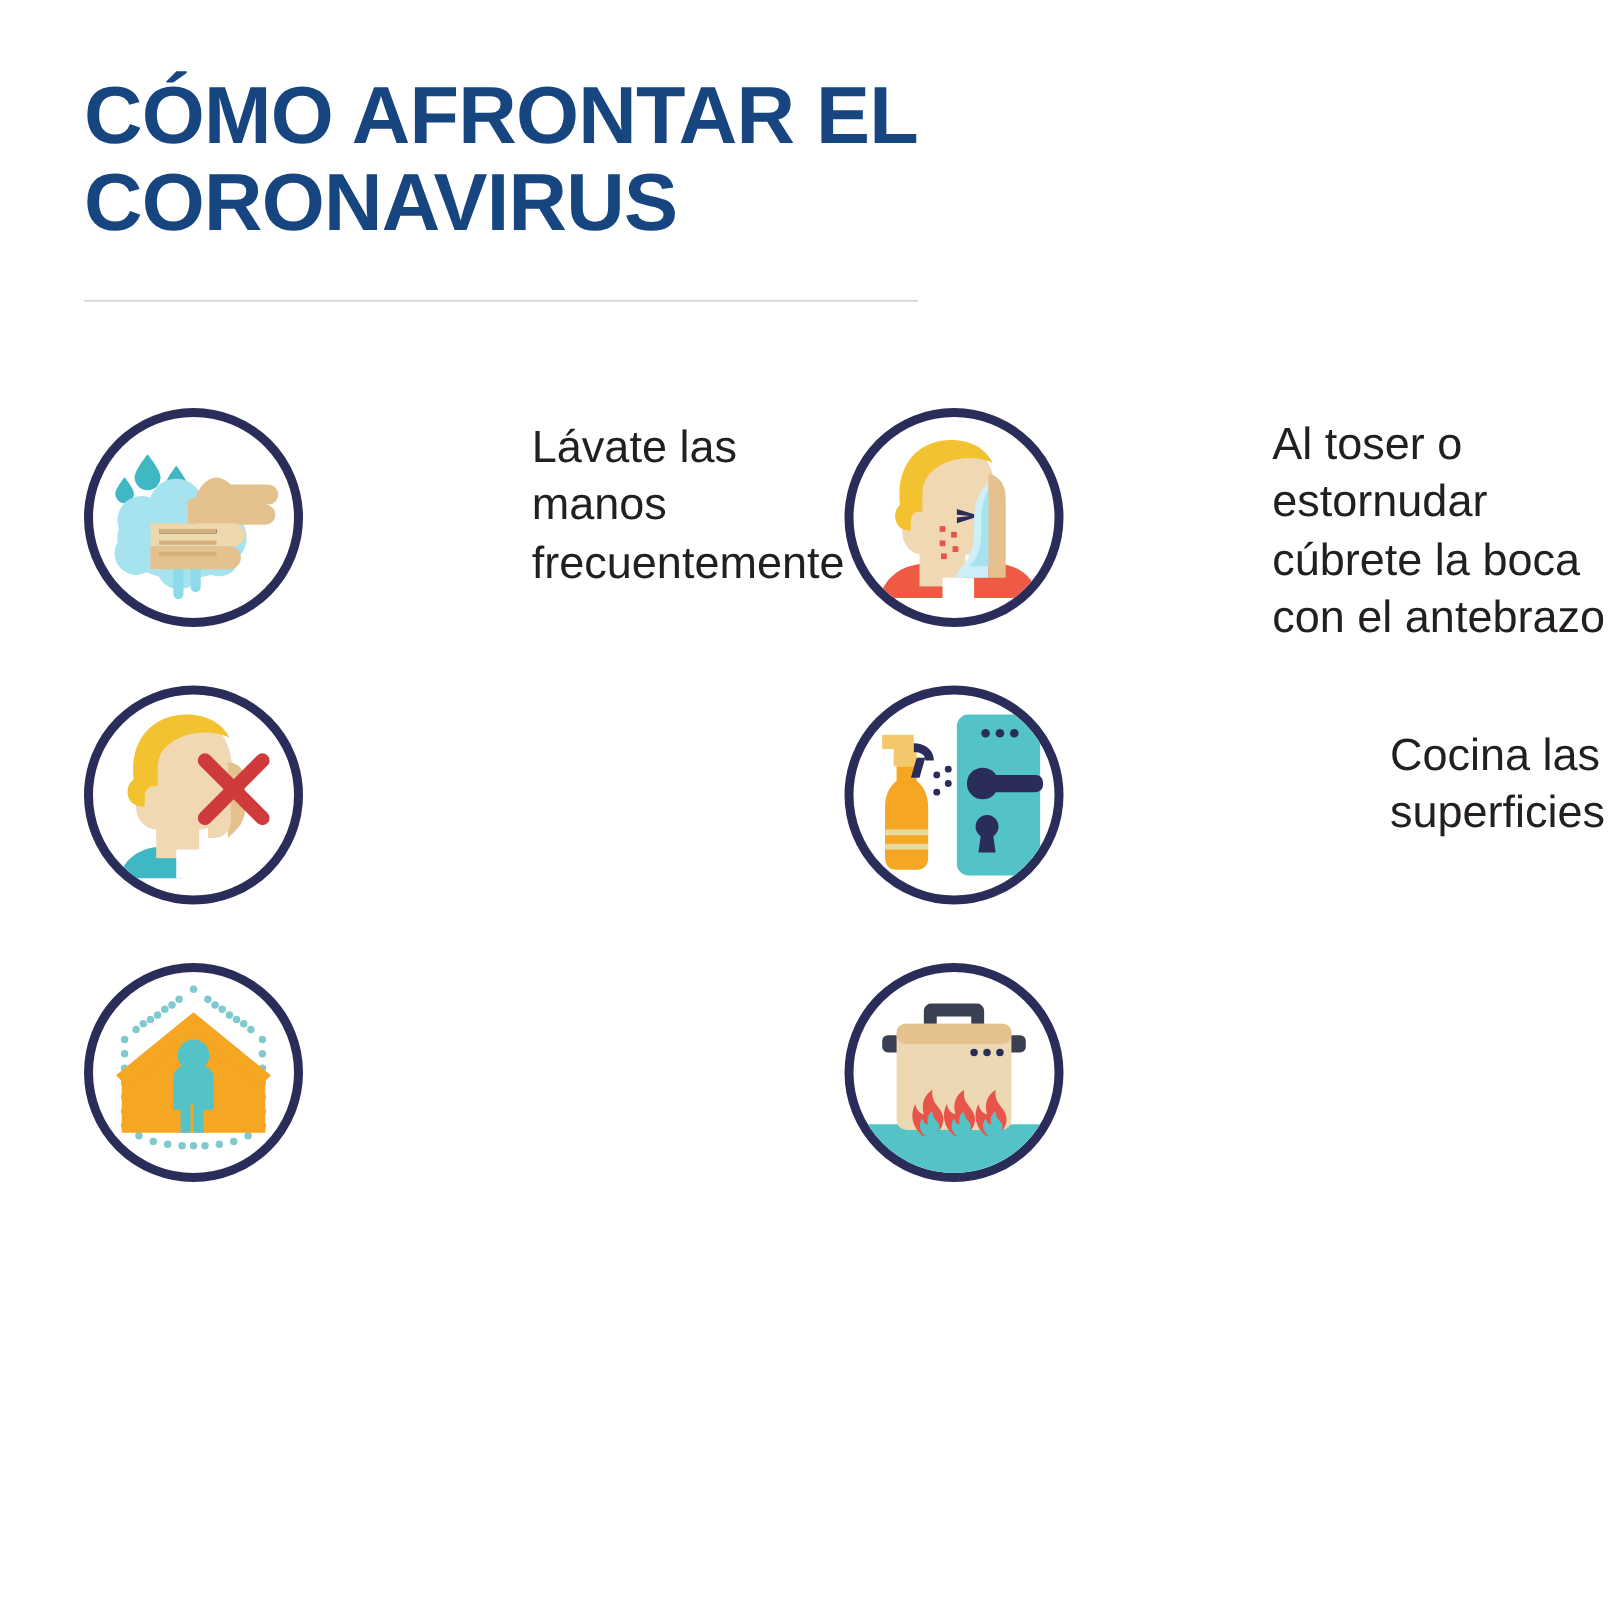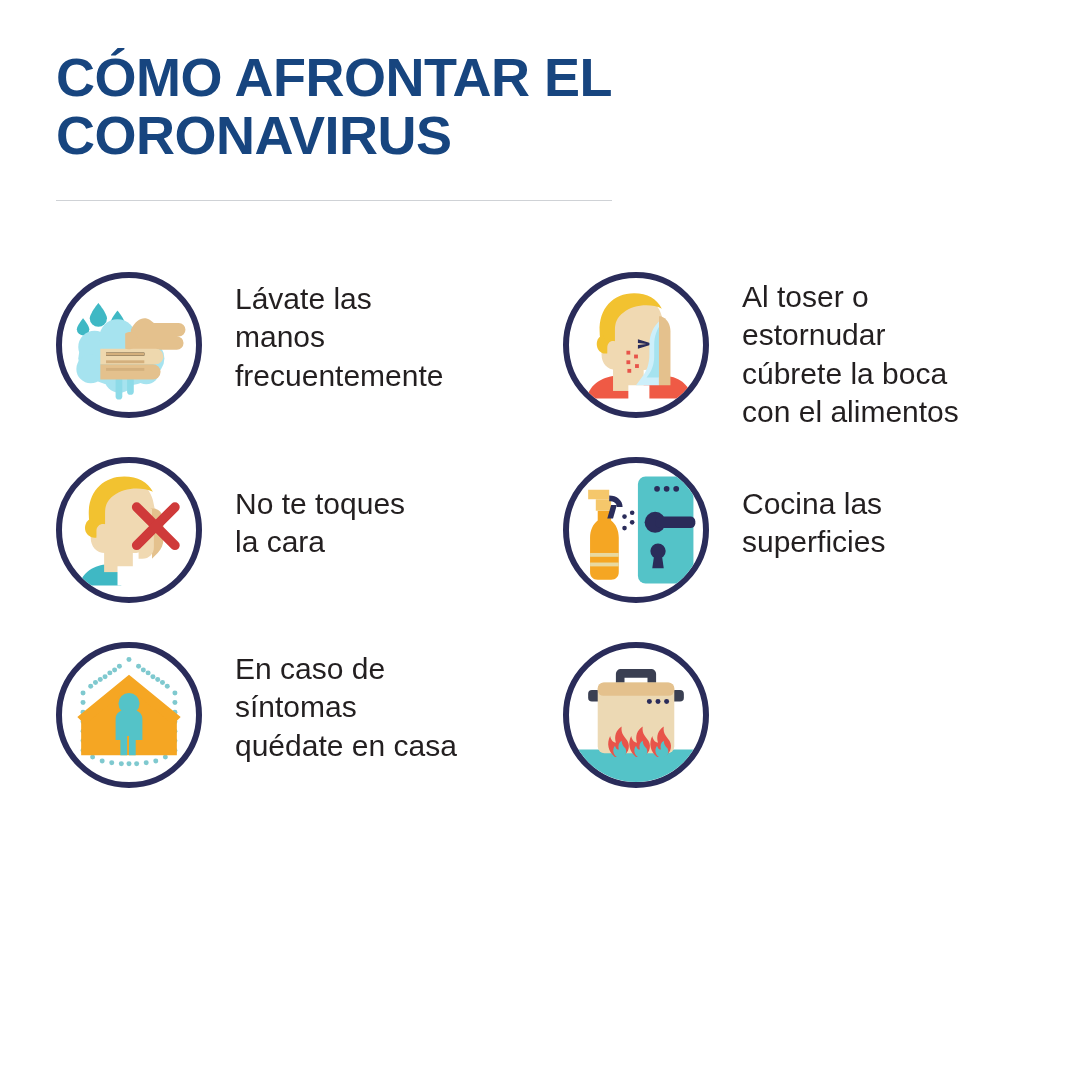--- a/index.html
+++ b/index.html
@@ -62,20 +62,21 @@
     column-gap: 0px;
     row-gap: 0px;
     padding-left: 56px;
     box-sizing: border-box;
   }
 
   .tip {
     display: flex;
     align-items: flex-start;
     gap: 33px;
+    justify-content: space-between;
   }
 
   .badge {
     width: 146px;
     height: 146px;
     min-width: 146px;
     border-radius: 50%;
     border: 6px solid #2a2c5a;
     background: #ffffff;
     box-sizing: border-box;
@@ -179,21 +180,21 @@
             <rect x="68" y="80" width="4" height="4"></rect>
             <rect x="60" y="86" width="4" height="4"></rect>
             <rect x="69" y="90" width="4" height="4"></rect>
             <rect x="61" y="95" width="4" height="4"></rect>
           </g>
         </svg>
       </div>
       <div class="tip-text">Al toser o
 estornudar
 cúbrete la boca
-con el alimentos</div>
+con el antebrazo</div>
     </div>
 
     <div class="tip two-line">
       <div class="badge">
         <svg viewBox="0 0 140 140" xmlns="http://www.w3.org/2000/svg">
 
           <path d="M18 128 c3 -14 16 -22 30 -22 l14 0 l0 22 z" fill="#3fb8c4"></path>
 
           <rect x="44" y="88" width="30" height="26" fill="#f0d9b2"></rect>
 
@@ -206,22 +207,20 @@
 
           <path d="M92 48 c8 -2 14 4 14 13 l0 18 c0 6 -2 11 -6 15 l-6 6 l0 -52 z" fill="#e4c18d"></path>
           <path d="M84 56 c6 -3 12 1 12 8 l0 24 c0 7 -5 12 -12 12 l-4 0 l0 -44 z" fill="#f0d9b2"></path>
 
           <g stroke="#cf3a3a" stroke-width="10" stroke-linecap="round">
             <line x1="78" y1="46" x2="118" y2="86"></line>
             <line x1="118" y1="46" x2="78" y2="86"></line>
           </g>
         </svg>
       </div>
-      <div class="tip-text">No te toques
-la cara</div>
     </div>
 
     <div class="tip two-line">
       <div class="badge">
         <svg viewBox="0 0 140 140" xmlns="http://www.w3.org/2000/svg">
 
           <rect x="72" y="14" width="58" height="112" rx="8" fill="#54c3c8"></rect>
 
           <g fill="#2a2c5a">
             <circle cx="92" cy="27" r="3"></circle>
@@ -303,23 +302,20 @@
               <circle cx="85" cy="23" r="2.6"></circle>
           </g>
 
           <path d="M70 30 L120 72 L120 112 L20 112 L20 72 Z" fill="#f5a623"></path>
           <path d="M70 28 L124 72 L116 80 L70 42 L24 80 L16 72 Z" fill="#f5a623"></path>
 
           <circle cx="70" cy="58" r="11" fill="#54c3c8"></circle>
           <path d="M56 74 c0 -6 5 -10 14 -10 c9 0 14 4 14 10 l0 22 l-7 0 l0 -14 l0 30 l-7 0 l0 -20 l-2 0 l0 20 l-7 0 l0 -30 l0 14 l-5 0 z" fill="#54c3c8"></path>
         </svg>
       </div>
-      <div class="tip-text">En caso de
-síntomas
-quédate en casa</div>
     </div>
 
     <div class="tip two-line">
       <div class="badge">
         <svg viewBox="0 0 140 140" xmlns="http://www.w3.org/2000/svg">
 
           <path d="M8 106 l124 0 l0 34 l-124 0 z" fill="#54c3c8"></path>
 
           <path d="M54 22 l32 0 a5 5 0 0 1 5 5 l0 10 l-9 0 l0 -6 l-24 0 l0 6 l-9 0 l0 -10 a5 5 0 0 1 5 -5 z" fill="#3a3f52"></path>
 

